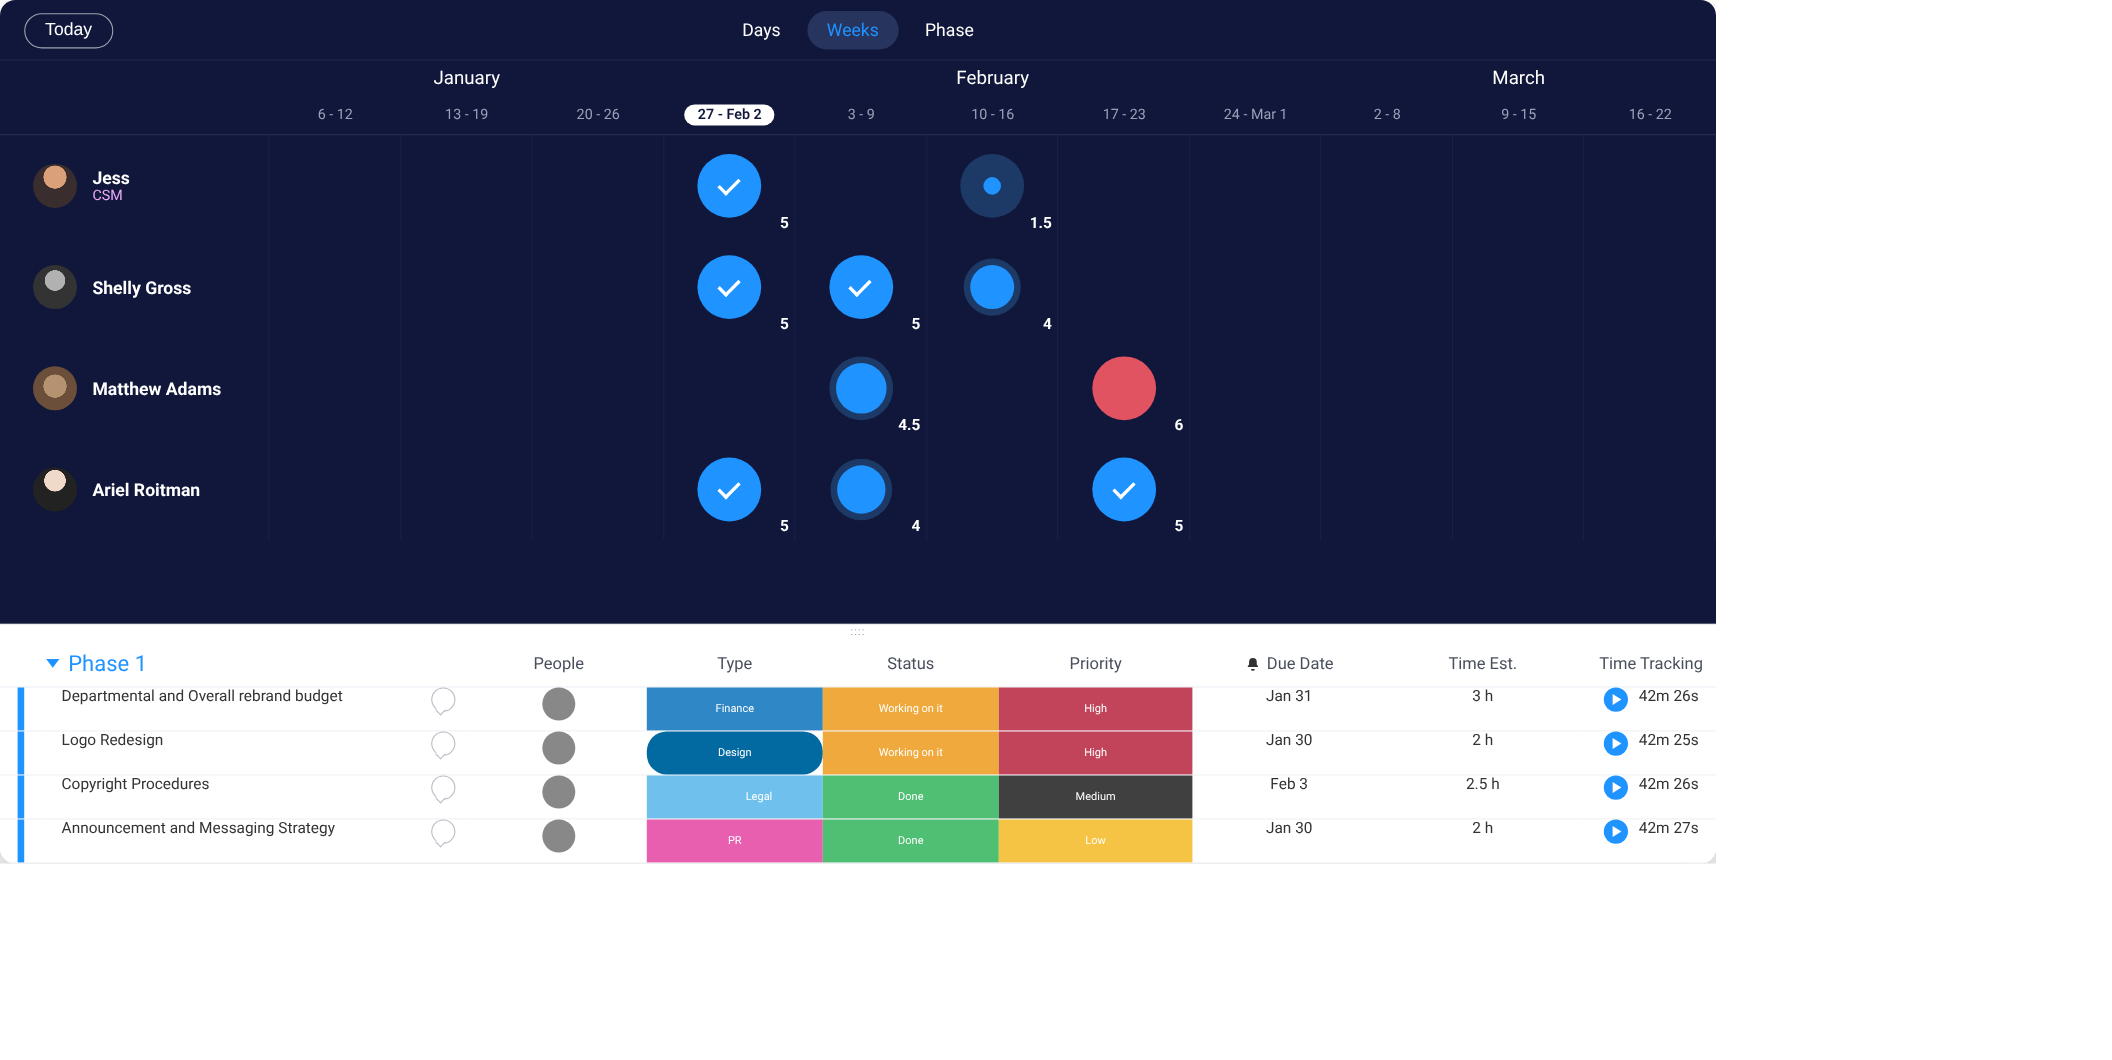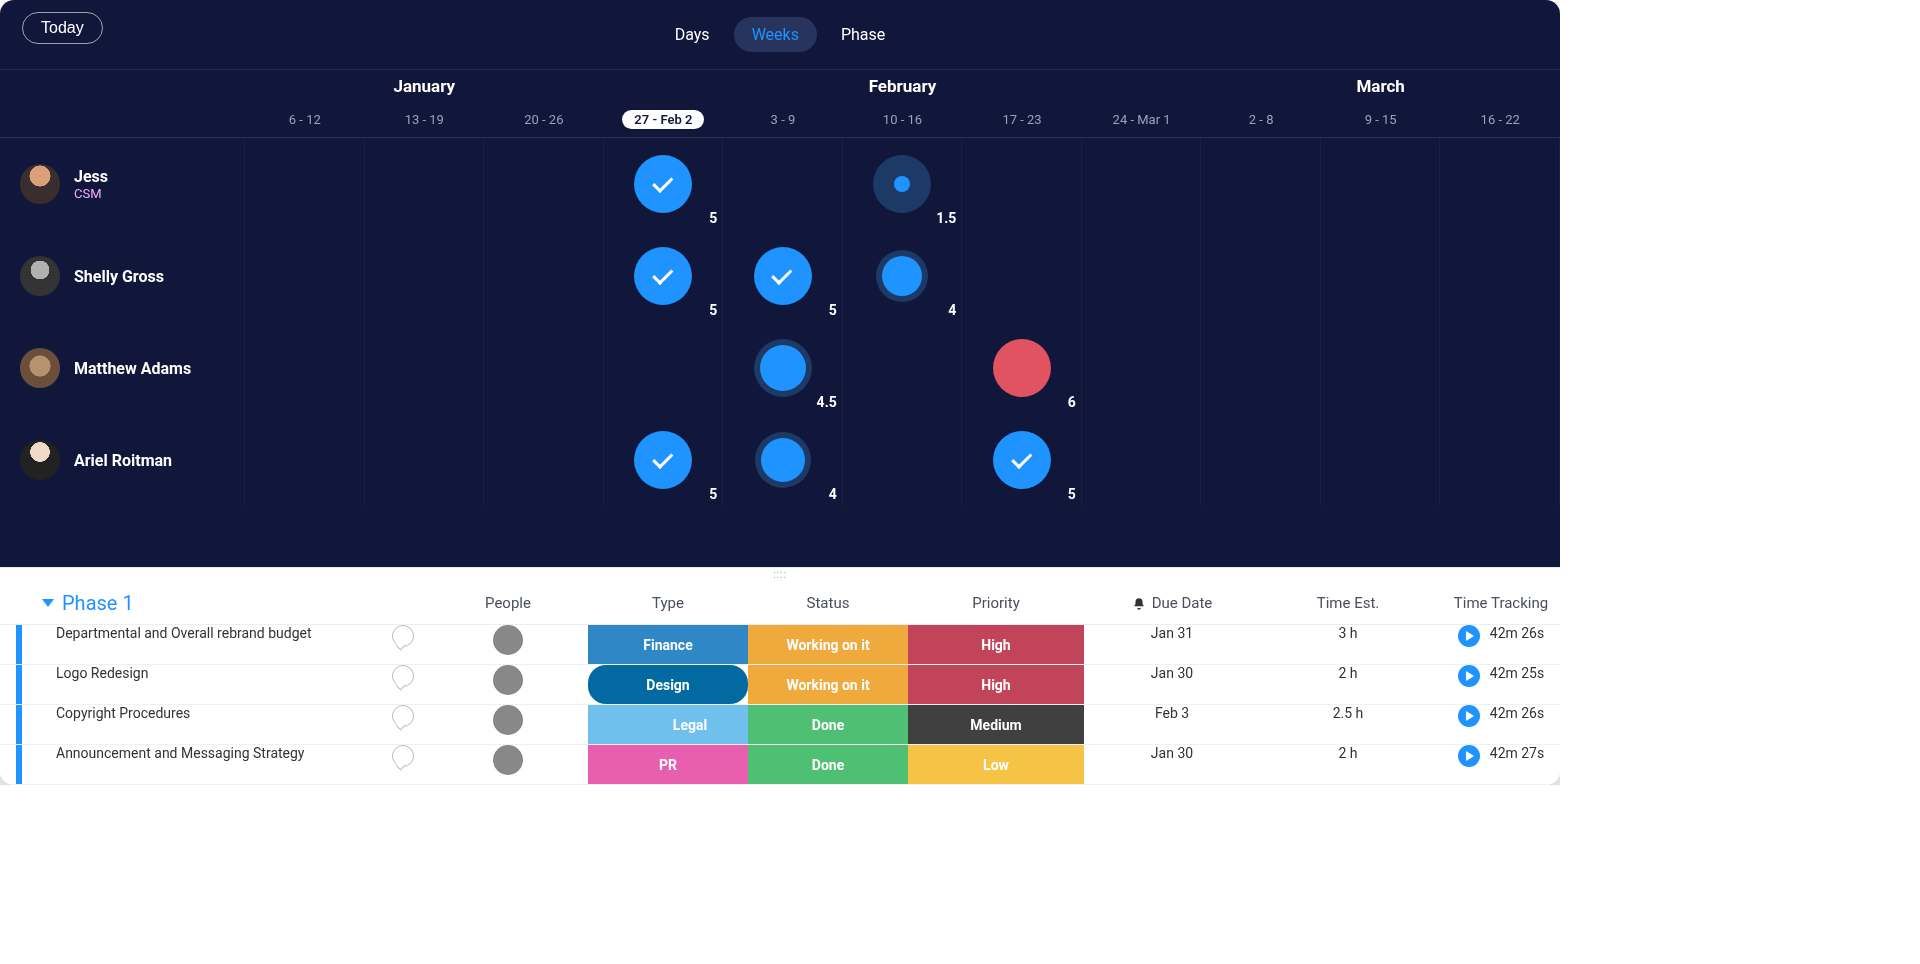--- a/index.html
+++ b/index.html
@@ -23,21 +23,21 @@
   }
   
   .timeline {
     background: #10173a;
     color: #fff;
     position: relative;
     flex: 1 1 auto;
     overflow: hidden;
   }
   .tl-header {
-    height: 70px;
+    height: 55px;
     display: flex;
     align-items: center;
     position: relative;
     border-bottom: 1px solid rgba(255,255,255,.08);
   }
   .btn-today {
     position: absolute;
     left: 22px; top: 12px;
     border: 1px solid rgba(255,255,255,.6);
     border-radius: 20px;
@@ -58,21 +58,21 @@
   .view-switch .active {
     background: #27345e;
     color: #1f93ff;
     padding: 8px 18px;
     border-radius: 18px;
   }
   .tl-months {
     display: grid;
     grid-template-columns: 245px repeat(11, 1fr);
     font-size: 17px;
-    font-weight: 700;
+    font-weight: 400;
     color: #fff;
     height: 32px;
     align-items: center;
   }
   .tl-months div { text-align: center; }
   .tl-weeks {
     display: grid;
     grid-template-columns: 245px repeat(11, 1fr);
     font-size: 13px;
     color: #9aa1b8;
@@ -106,21 +106,21 @@
     display: grid;
     grid-template-columns: 245px repeat(11, 1fr);
     height: 92px;
     align-items: center;
     position: relative;
   }
   .person {
     display: flex;
     align-items: center;
     gap: 14px;
-    padding-left: 20px;
+    padding-left: 30px;
   }
   .avatar {
     width: 40px; height: 40px;
     border-radius: 50%;
     background: #2a3055;
     display: flex;
     align-items: center;
     justify-content: center;
     font-size: 12px;
     color: #fff;
@@ -263,21 +263,21 @@
   .people-cell .avatar-sm {
     width: 30px; height:30px;
     border-radius:50%;
     background:#888;
     display:flex;align-items:center;justify-content:center;
     color:#fff; font-size:10px; overflow:hidden;
   }
   .pill {
     width:100%; height:100%;
     display:flex;align-items:center;justify-content:center;
-    color:#fff; font-size:14px; font-weight:700;
+    color:#fff; font-size:10px; font-weight:400;
   }
   .time-track {
     gap:10px;
   }
   .play-icon {
     width:22px; height:22px;
     border-radius:50%;
     background:#1f93ff;
     display:flex;align-items:center;justify-content:center;
   }

